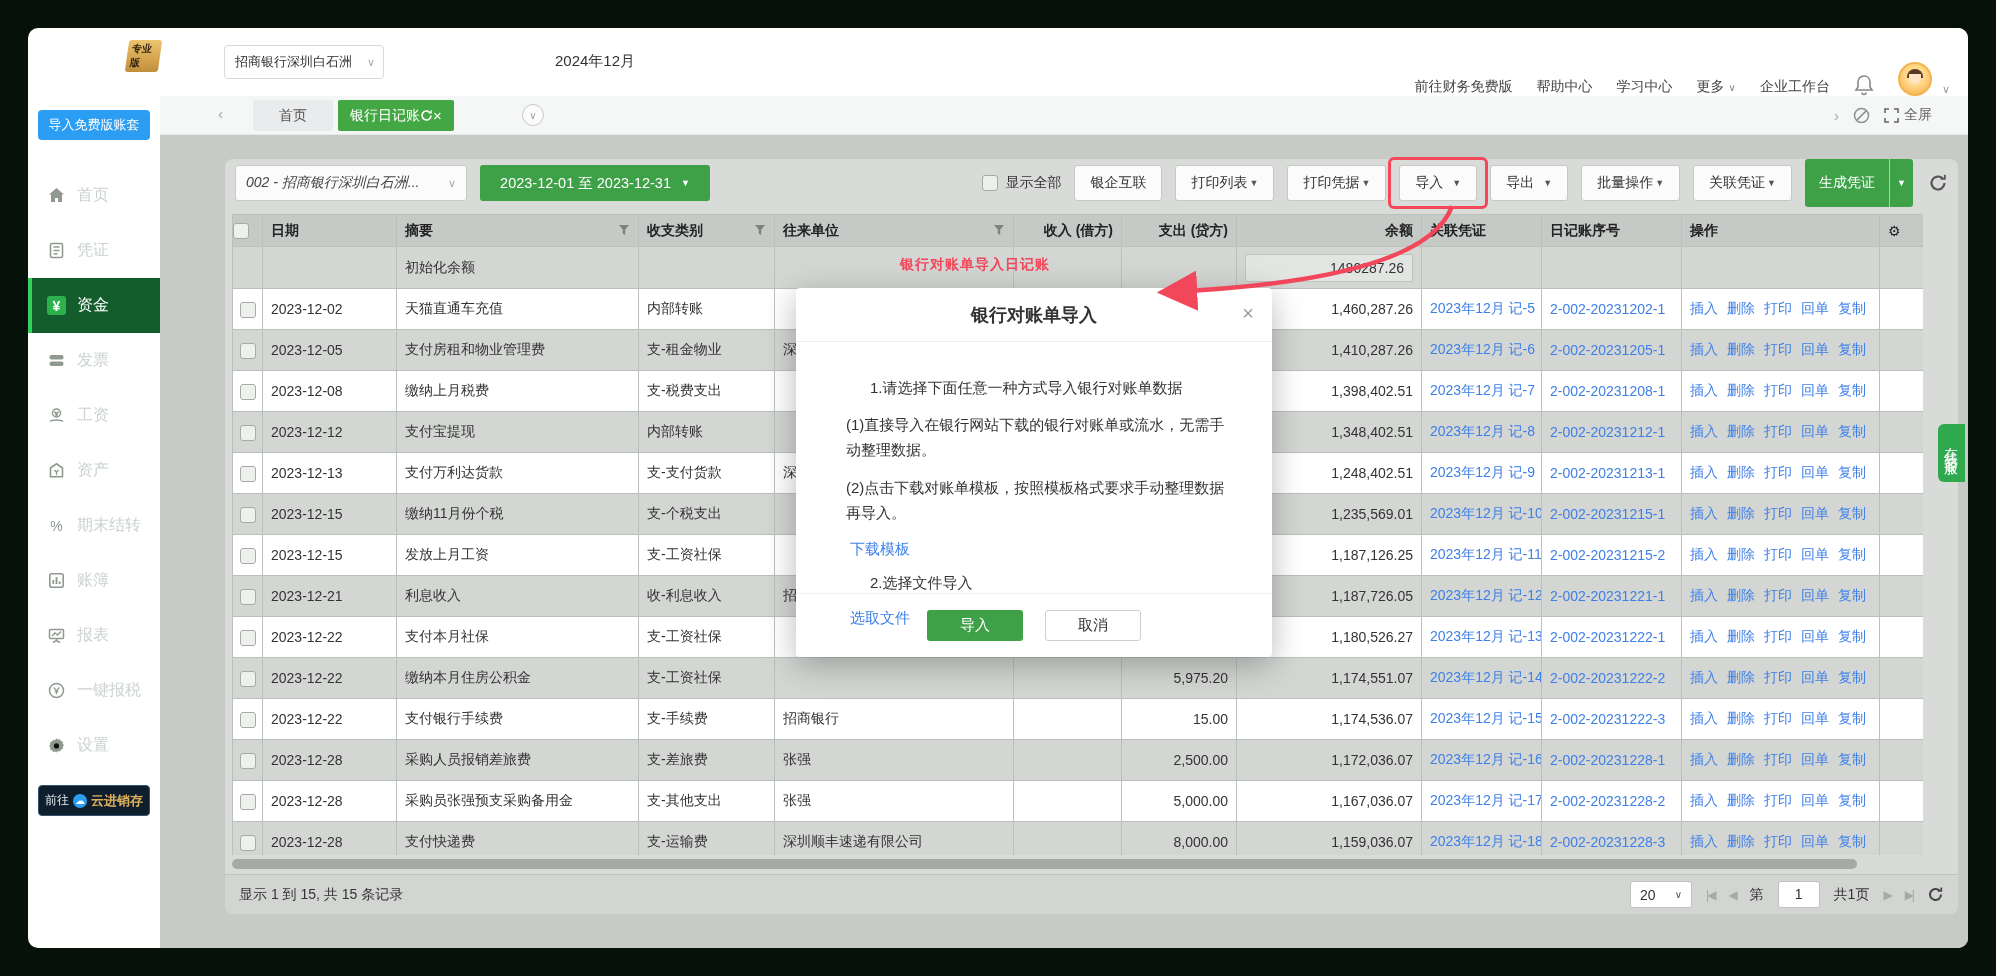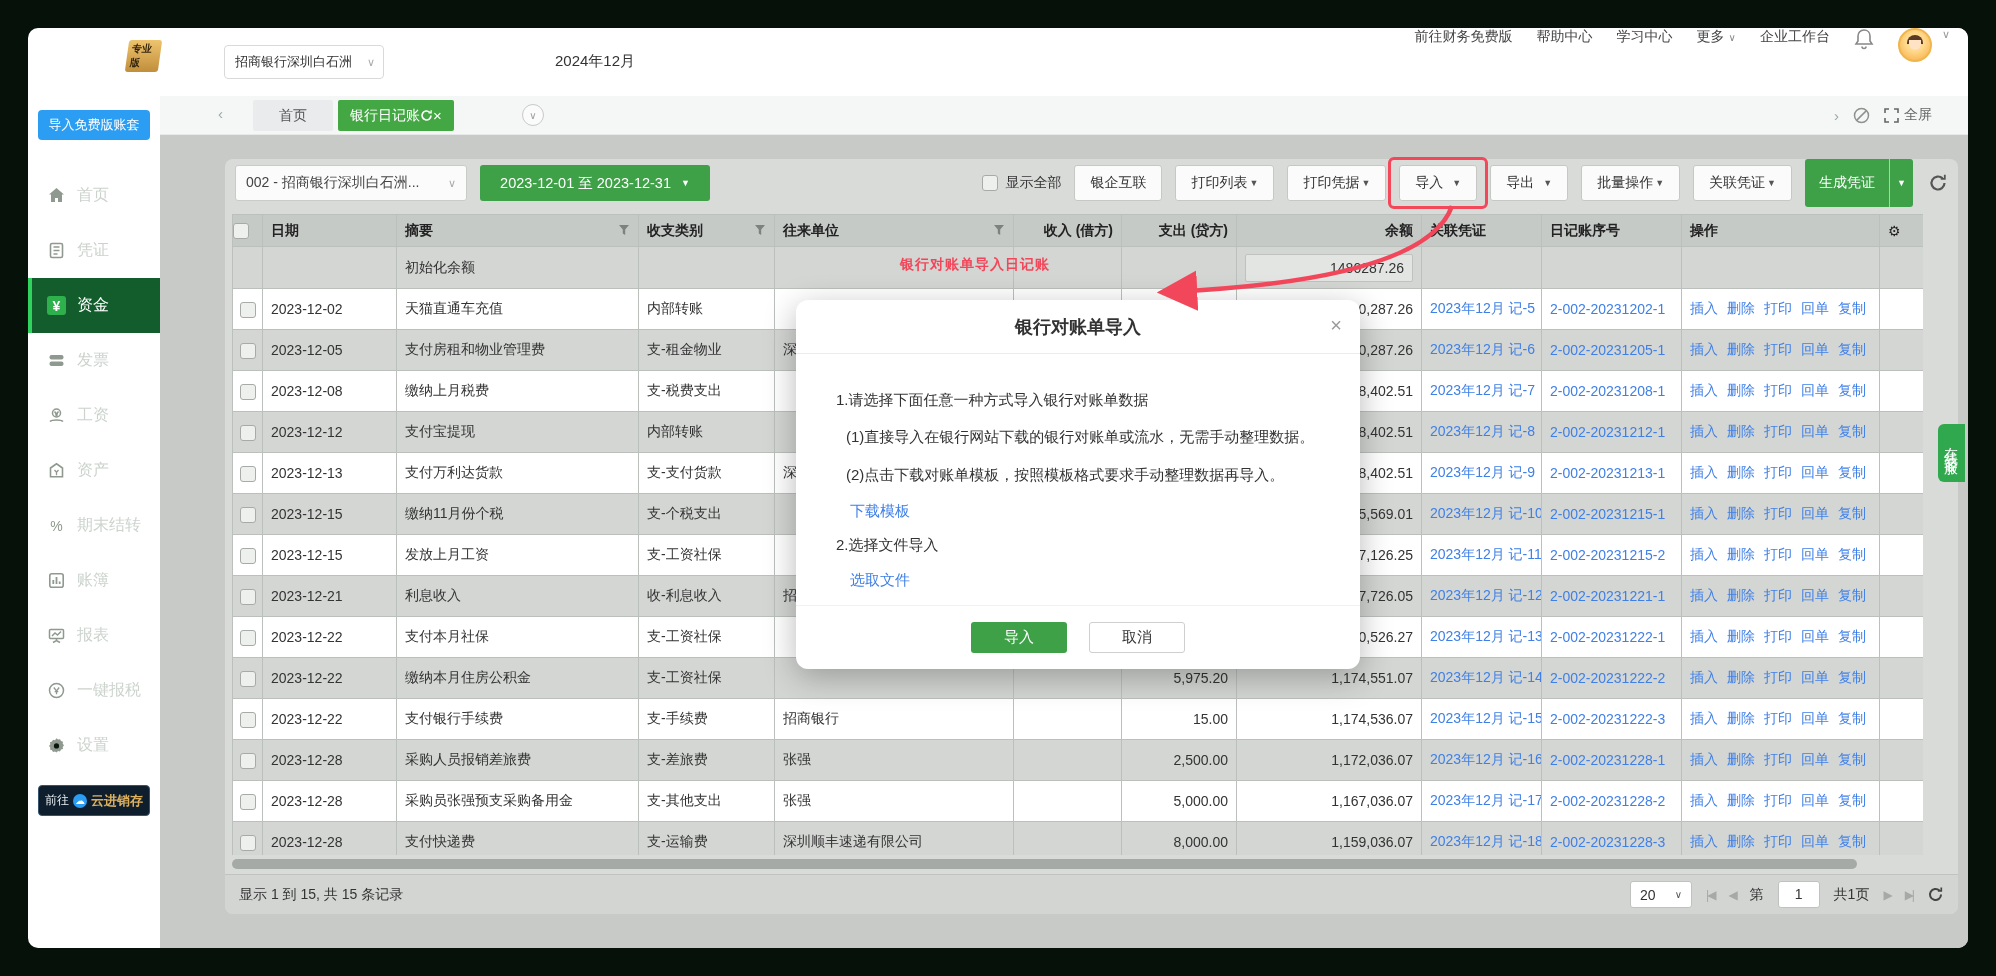--- a/index.html
+++ b/index.html
@@ -43,21 +43,21 @@
   .goto-btn .t2 { color:#ddb05e; font-size:13px; font-weight:bold; }
 
   
   .hdr { position:absolute; left:132px; top:0; right:0; height:68px; background:#fff; }
   .acct-select { position:absolute; left:64px; top:17px; width:160px; height:34px;
     border:1px solid #d9d9d9; border-radius:4px; display:flex; align-items:center;
     padding:0 8px 0 10px; font-size:13px; color:#333; cursor:pointer; white-space:nowrap; overflow:hidden; }
   .acct-select .car { margin-left:auto; color:#aaa; font-size:11px; }
   .period { position:absolute; left:395px; top:24px; font-size:15px; color:#333; }
   .hdr-right { position:absolute; right:18px; top:0; height:68px; display:flex;
-    align-items:flex-start; gap:24px; font-size:14px; color:#444; }
+    align-items:flex-end; gap:24px; font-size:14px; color:#444; }
   .hlink { cursor:pointer; white-space:nowrap; }
   .hlink .car { color:#888; font-size:10px; margin-left:4px; }
   .bell { width:20px; height:22px; color:#888; }
   .avatar { width:34px; height:34px; border-radius:50%; overflow:hidden; cursor:pointer;
     border:2px solid #f0b64d; background:radial-gradient(circle at 50% 40%, #ffd98d 0 40%, #f6a93c 100%); position:relative; }
   .avatar::before { content:""; position:absolute; left:7px; top:5px; width:16px; height:9px;
     border-radius:8px 8px 0 0; background:#5a3a22; }
   .avatar::after { content:""; position:absolute; left:9px; top:10px; width:12px; height:10px;
     border-radius:0 0 6px 6px; background:#ffe3c4; }
   .av-car { color:#999; font-size:11px; margin-left:-14px; }
@@ -86,21 +86,21 @@
 
   
   .content-bg { position:absolute; left:132px; top:107px; right:0; bottom:0; background:#c7cac7; }
   .panel { position:absolute; left:197px; top:131px; width:1733px; height:755px;
     background:#d9dbd9; border-radius:8px; }
 
   
   .toolbar { position:absolute; left:10px; top:5px; right:10px; height:38px;
     display:flex; align-items:center; gap:13px; }
   .sel-acc { width:232px; height:36px; background:#fafbfa; border:1px solid #c8cbc8; border-radius:3px;
-    display:flex; align-items:center; padding:0 10px; font-size:14px; color:#444; cursor:pointer; }
+    display:flex; align-items:center; padding:0 10px; font-size:14px; color:#444; cursor:pointer;font-style:italic; }
   .sel-acc .car { margin-left:auto; color:#aaa; font-size:11px; }
   .date-btn { width:230px; height:36px; background:#3ea047; color:#fff; border-radius:3px;
     display:flex; align-items:center; justify-content:center; gap:10px; font-size:14.5px; cursor:pointer; }
   .date-btn .car { font-size:9px; }
   .show-all { margin-left:auto; display:flex; align-items:center; gap:7px; font-size:14px;
     color:#333; cursor:pointer; }
   .cb { width:16px; height:16px; border:1px solid #a7aba7; border-radius:3px; background:#eef0ee; }
   .tbtn { height:36px; background:#fbfbfb; border:1px solid #c5c8c5; border-radius:3px;
     font-size:14px; color:#333; display:flex; align-items:center; justify-content:flex-end;
     padding:16px 15px; cursor:pointer; white-space:nowrap; }
@@ -149,27 +149,27 @@
   .pf-right { margin-left:auto; display:flex; align-items:center; gap:14px; }
   .psize { width:62px; height:27px; background:#fff; border:1px solid #bfc2bf; border-radius:3px;
     display:flex; align-items:center; justify-content:space-between; padding:0 9px; font-size:14px; cursor:pointer; }
   .psize .car { font-size:10px; color:#555; }
   .pg-ic { color:#a6a9a6; font-size:12px; cursor:default; letter-spacing:-2px; }
   .pg-input { width:42px; height:27px; background:#fff; border:1px solid #bfc2bf; border-radius:3px;
     text-align:center; line-height:25px; font-size:14px; }
   .pf-refresh { width:17px; height:17px; color:#444; cursor:pointer; }
 
   
-  .modal { position:absolute; left:768px; top:272px; width:564px; height:369px; background:#fff;
-    border-radius:12px; box-shadow:0 8px 32px rgba(0,0,0,.28); z-index:40; }
+  .modal { position:absolute; left:768px; top:260px; width:476px; height:369px; background:#fff;
+    border-radius:4px; box-shadow:0 8px 32px rgba(0,0,0,.28); z-index:40; }
   .m-title { height:54px; line-height:54px; text-align:center; font-size:18px; font-weight:bold;
     color:#333; border-bottom:1px solid #ececec; }
   .m-close { position:absolute; right:18px; top:14px; font-size:20px; color:#9a9a9a; cursor:pointer; }
   .m-body { padding:22px 44px 0 40px; font-size:15px; color:#333; }
-  .m-item { margin-top:12px; line-height:23px; }
+  .m-item { margin-top:12px; line-height:23px;margin-left:34px; }
   .m-sub  { margin:13px 0 0 10px; line-height:25px; white-space:normal; }
   .m-link { display:inline-block; color:#3e7fe8; margin:15px 0 0 14px; cursor:pointer; }
   .m-foot { position:absolute; left:0; right:0; bottom:0; height:64px; border-top:1px solid #f1f1f1;
     display:flex; align-items:center; justify-content:center; gap:22px; }
   .m-ok { width:96px; height:31px; background:#3ea047; color:#fff; border:none; border-radius:3px;
     font-size:15px; cursor:pointer; }
   .m-cancel { width:96px; height:31px; background:#fff; color:#333; border:1px solid #cfcfcf;
     border-radius:3px; font-size:15px; cursor:pointer; }
 
   

